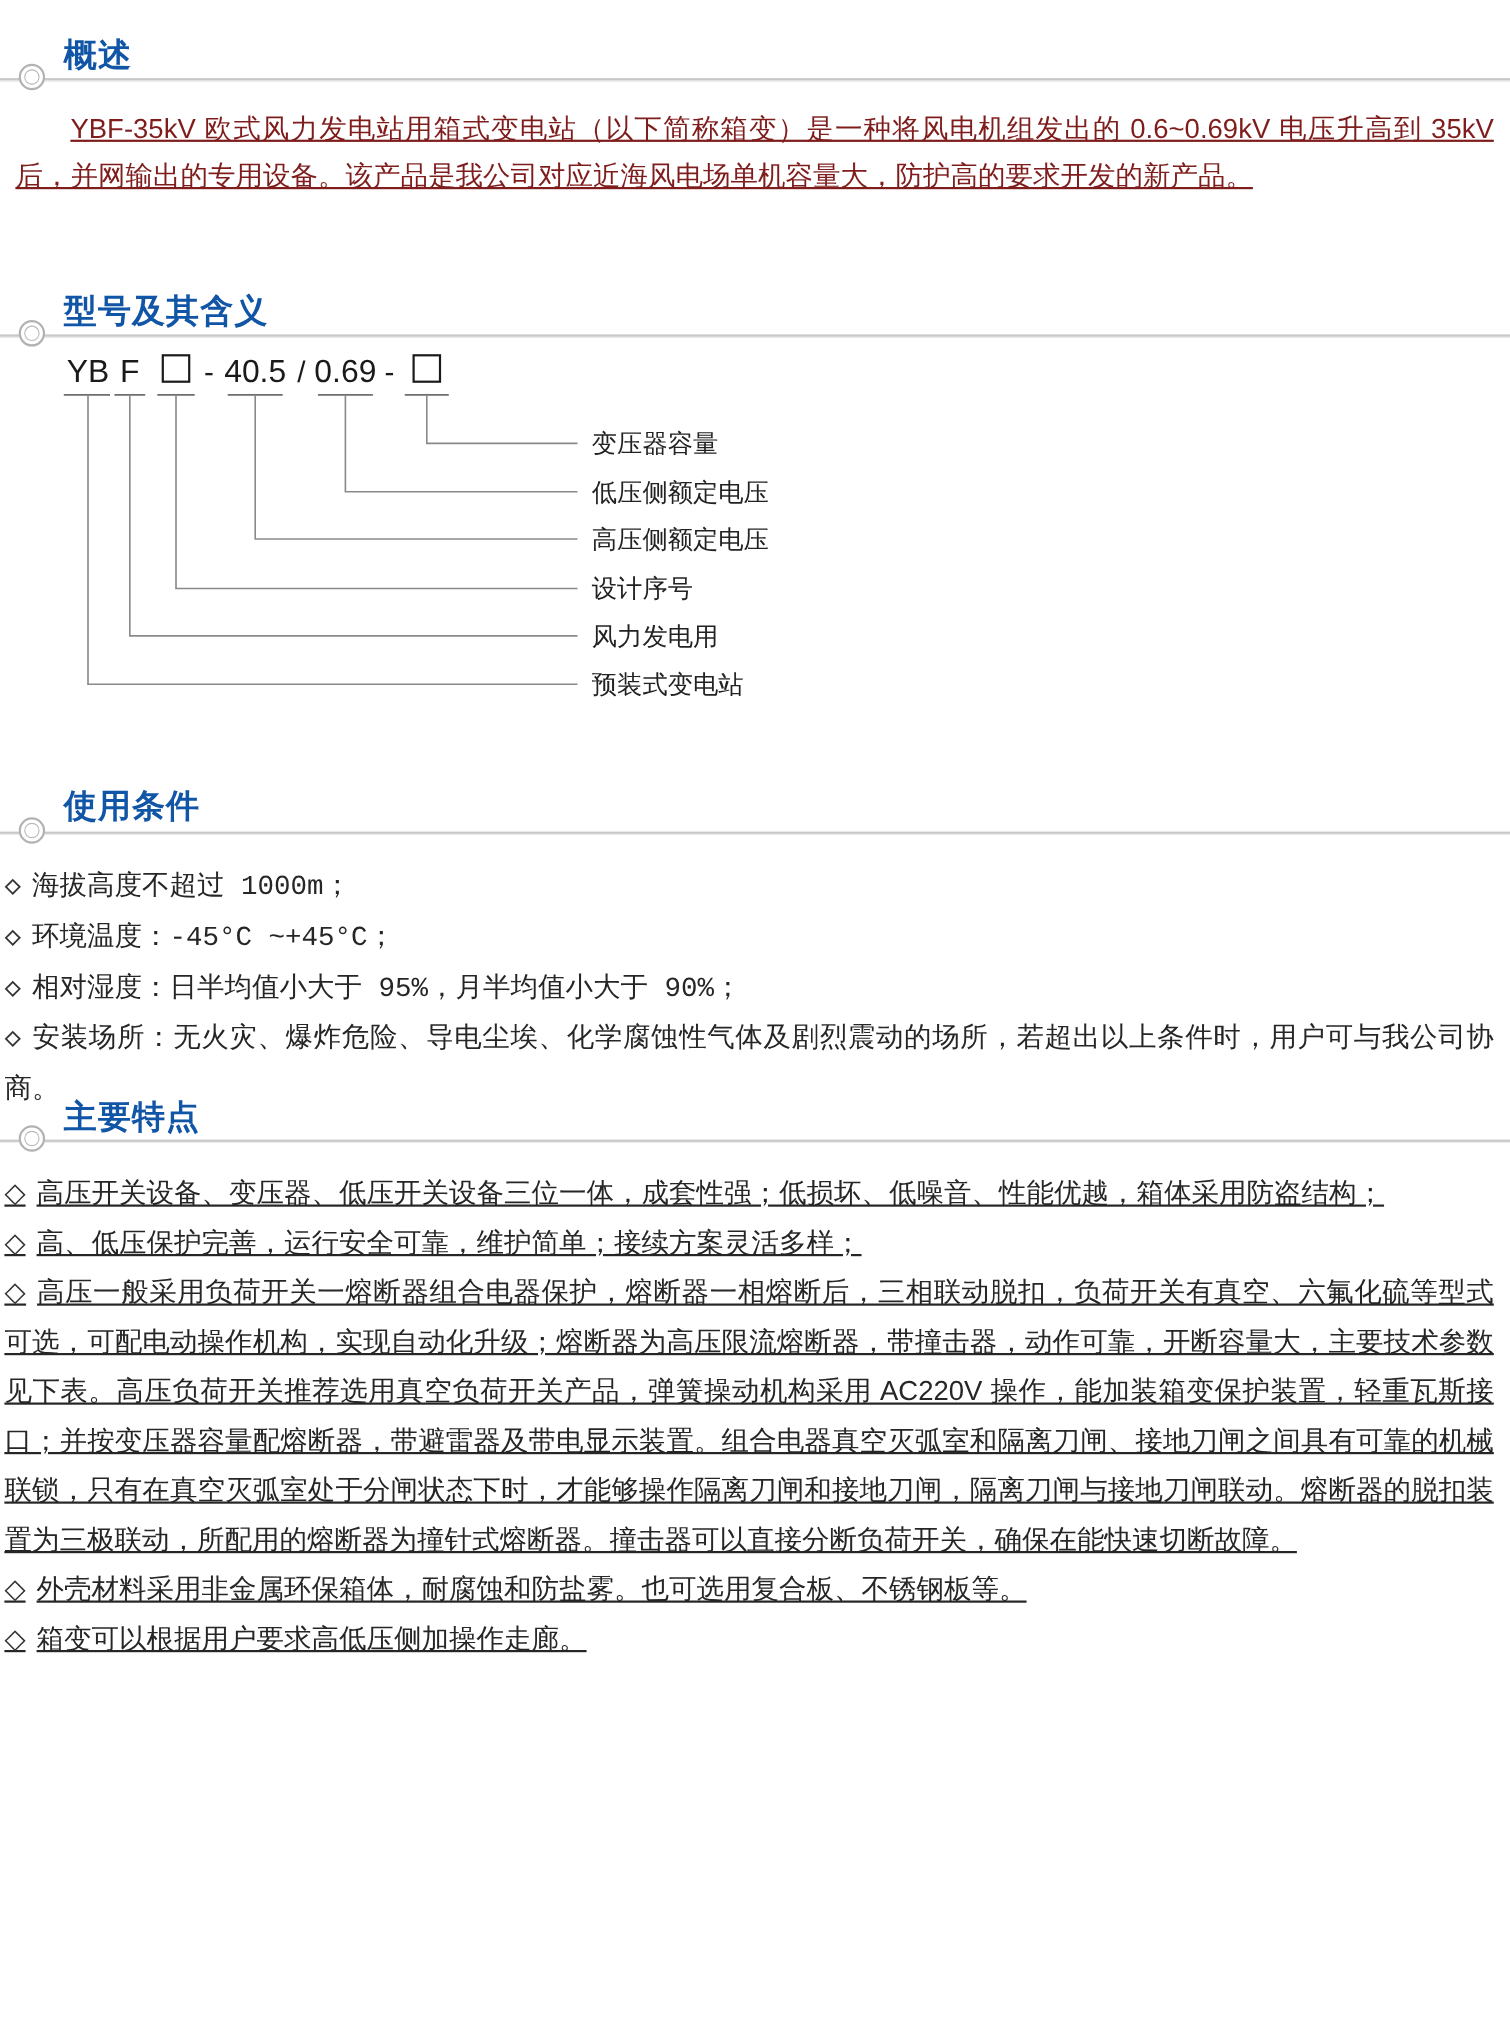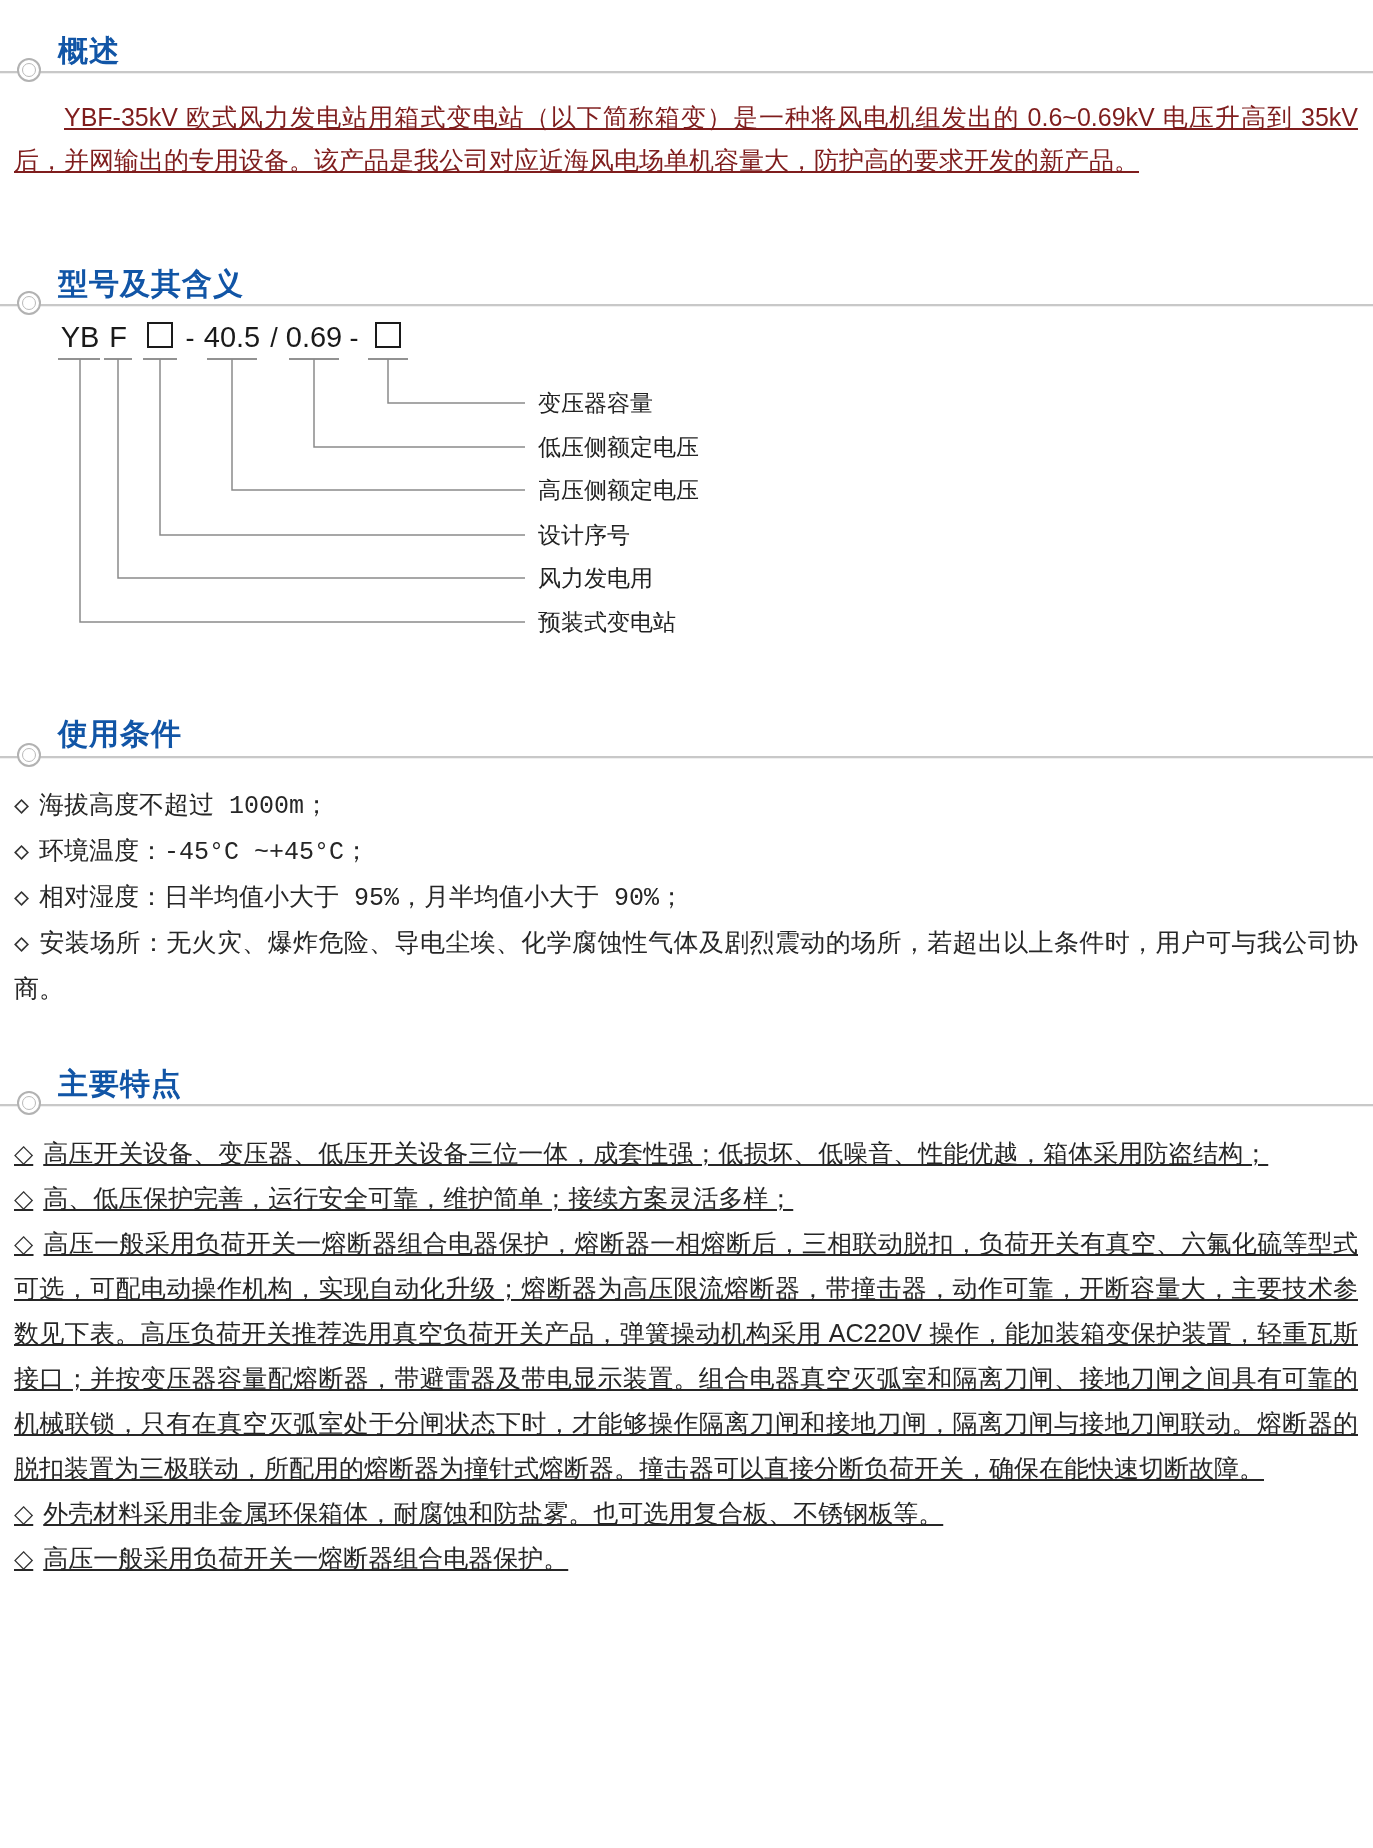--- a/index.html
+++ b/index.html
@@ -9,21 +9,21 @@
     font-family:"Liberation Sans","DejaVu Sans",sans-serif;
     color:#262626;
     position:relative;
     overflow:hidden;
   }
   .page{position:absolute;inset:0;}
   section{position:absolute;left:0;right:0;}
   .sec-overview{top:33px;}
   .sec-model{top:266px;}
   .sec-usage{top:718px;font-family:Liberation Mono, monospace;}
-  .sec-features{top:1066px;}
+  .sec-features{top:998px;}
 
   .section-title{
     margin-left:58px;
     height:38px;
     font-size:30px;
     line-height:36px;
     font-weight:bold;
     color:#1155a6;
     letter-spacing:1px;
   }
@@ -64,21 +64,21 @@
 
   .diagram-wrap{position:relative;height:346px;}
   .diagram-svg{position:absolute;left:0;top:0;}
   .code-text{font-size:29px;fill:#1a1a1a;}
   .sep-text{font-size:27px;fill:#1a1a1a;}
   .diagram-label{font-size:23px;fill:#222222;}
   .leader{fill:none;stroke:#8a8a8a;stroke-width:1.5;}
   .underline{stroke:#6e6e6e;stroke-width:1.5;}
   .ph-box{fill:none;stroke:#1a1a1a;stroke-width:2;}
 
-  .bullet-list{margin:0;padding:0 15px 0 14px;list-style:none;}
+  .bullet-list{margin:0;padding:0 15px 0 4px;list-style:none;}
   .usage-list{margin-top:25px;}
   .usage-list .bullet-item{line-height:46px;}
   .features-list{margin-top:24px;}
   .features-list .bullet-item{line-height:45px;text-decoration:underline;}
   .bullet-item{
     font-size:25px;
     text-align:justify;
     color:#262626;
   }
   .diamond{
@@ -157,17 +157,17 @@
   <section class="sec-features">
     <div class="section-title">主要特点</div>
     <div class="rule-row">
       <span class="circle-icon"></span>
     </div>
     <ul class="bullet-list features-list">
       <li class="bullet-item"><span class="diamond">◇</span><span>高压开关设备、变压器、低压开关设备三位一体，成套性强；低损坏、低噪音、性能优越，箱体采用防盗结构；</span></li>
       <li class="bullet-item"><span class="diamond">◇</span><span>高、低压保护完善，运行安全可靠，维护简单；接续方案灵活多样；</span></li>
       <li class="bullet-item"><span class="diamond">◇</span><span>高压一般采用负荷开关一熔断器组合电器保护，熔断器一相熔断后，三相联动脱扣，负荷开关有真空、六氟化硫等型式可选，可配电动操作机构，实现自动化升级；熔断器为高压限流熔断器，带撞击器，动作可靠，开断容量大，主要技术参数见下表。高压负荷开关推荐选用真空负荷开关产品，弹簧操动机构采用 AC220V 操作，能加装箱变保护装置，轻重瓦斯接口；并按变压器容量配熔断器，带避雷器及带电显示装置。组合电器真空灭弧室和隔离刀闸、接地刀闸之间具有可靠的机械联锁，只有在真空灭弧室处于分闸状态下时，才能够操作隔离刀闸和接地刀闸，隔离刀闸与接地刀闸联动。熔断器的脱扣装置为三极联动，所配用的熔断器为撞针式熔断器。撞击器可以直接分断负荷开关，确保在能快速切断故障。</span></li>
       <li class="bullet-item"><span class="diamond">◇</span><span>外壳材料采用非金属环保箱体，耐腐蚀和防盐雾。也可选用复合板、不锈钢板等。</span></li>
-      <li class="bullet-item"><span class="diamond">◇</span><span>高压一般采用负荷开关一熔断器组合电器保护。</span></li>
+      <li class="bullet-item"><span class="diamond">◇</span><span>箱变可以根据用户要求高低压侧加操作走廊。</span></li>
     </ul>
   </section>
 
 </div>
 
 </body></html>

